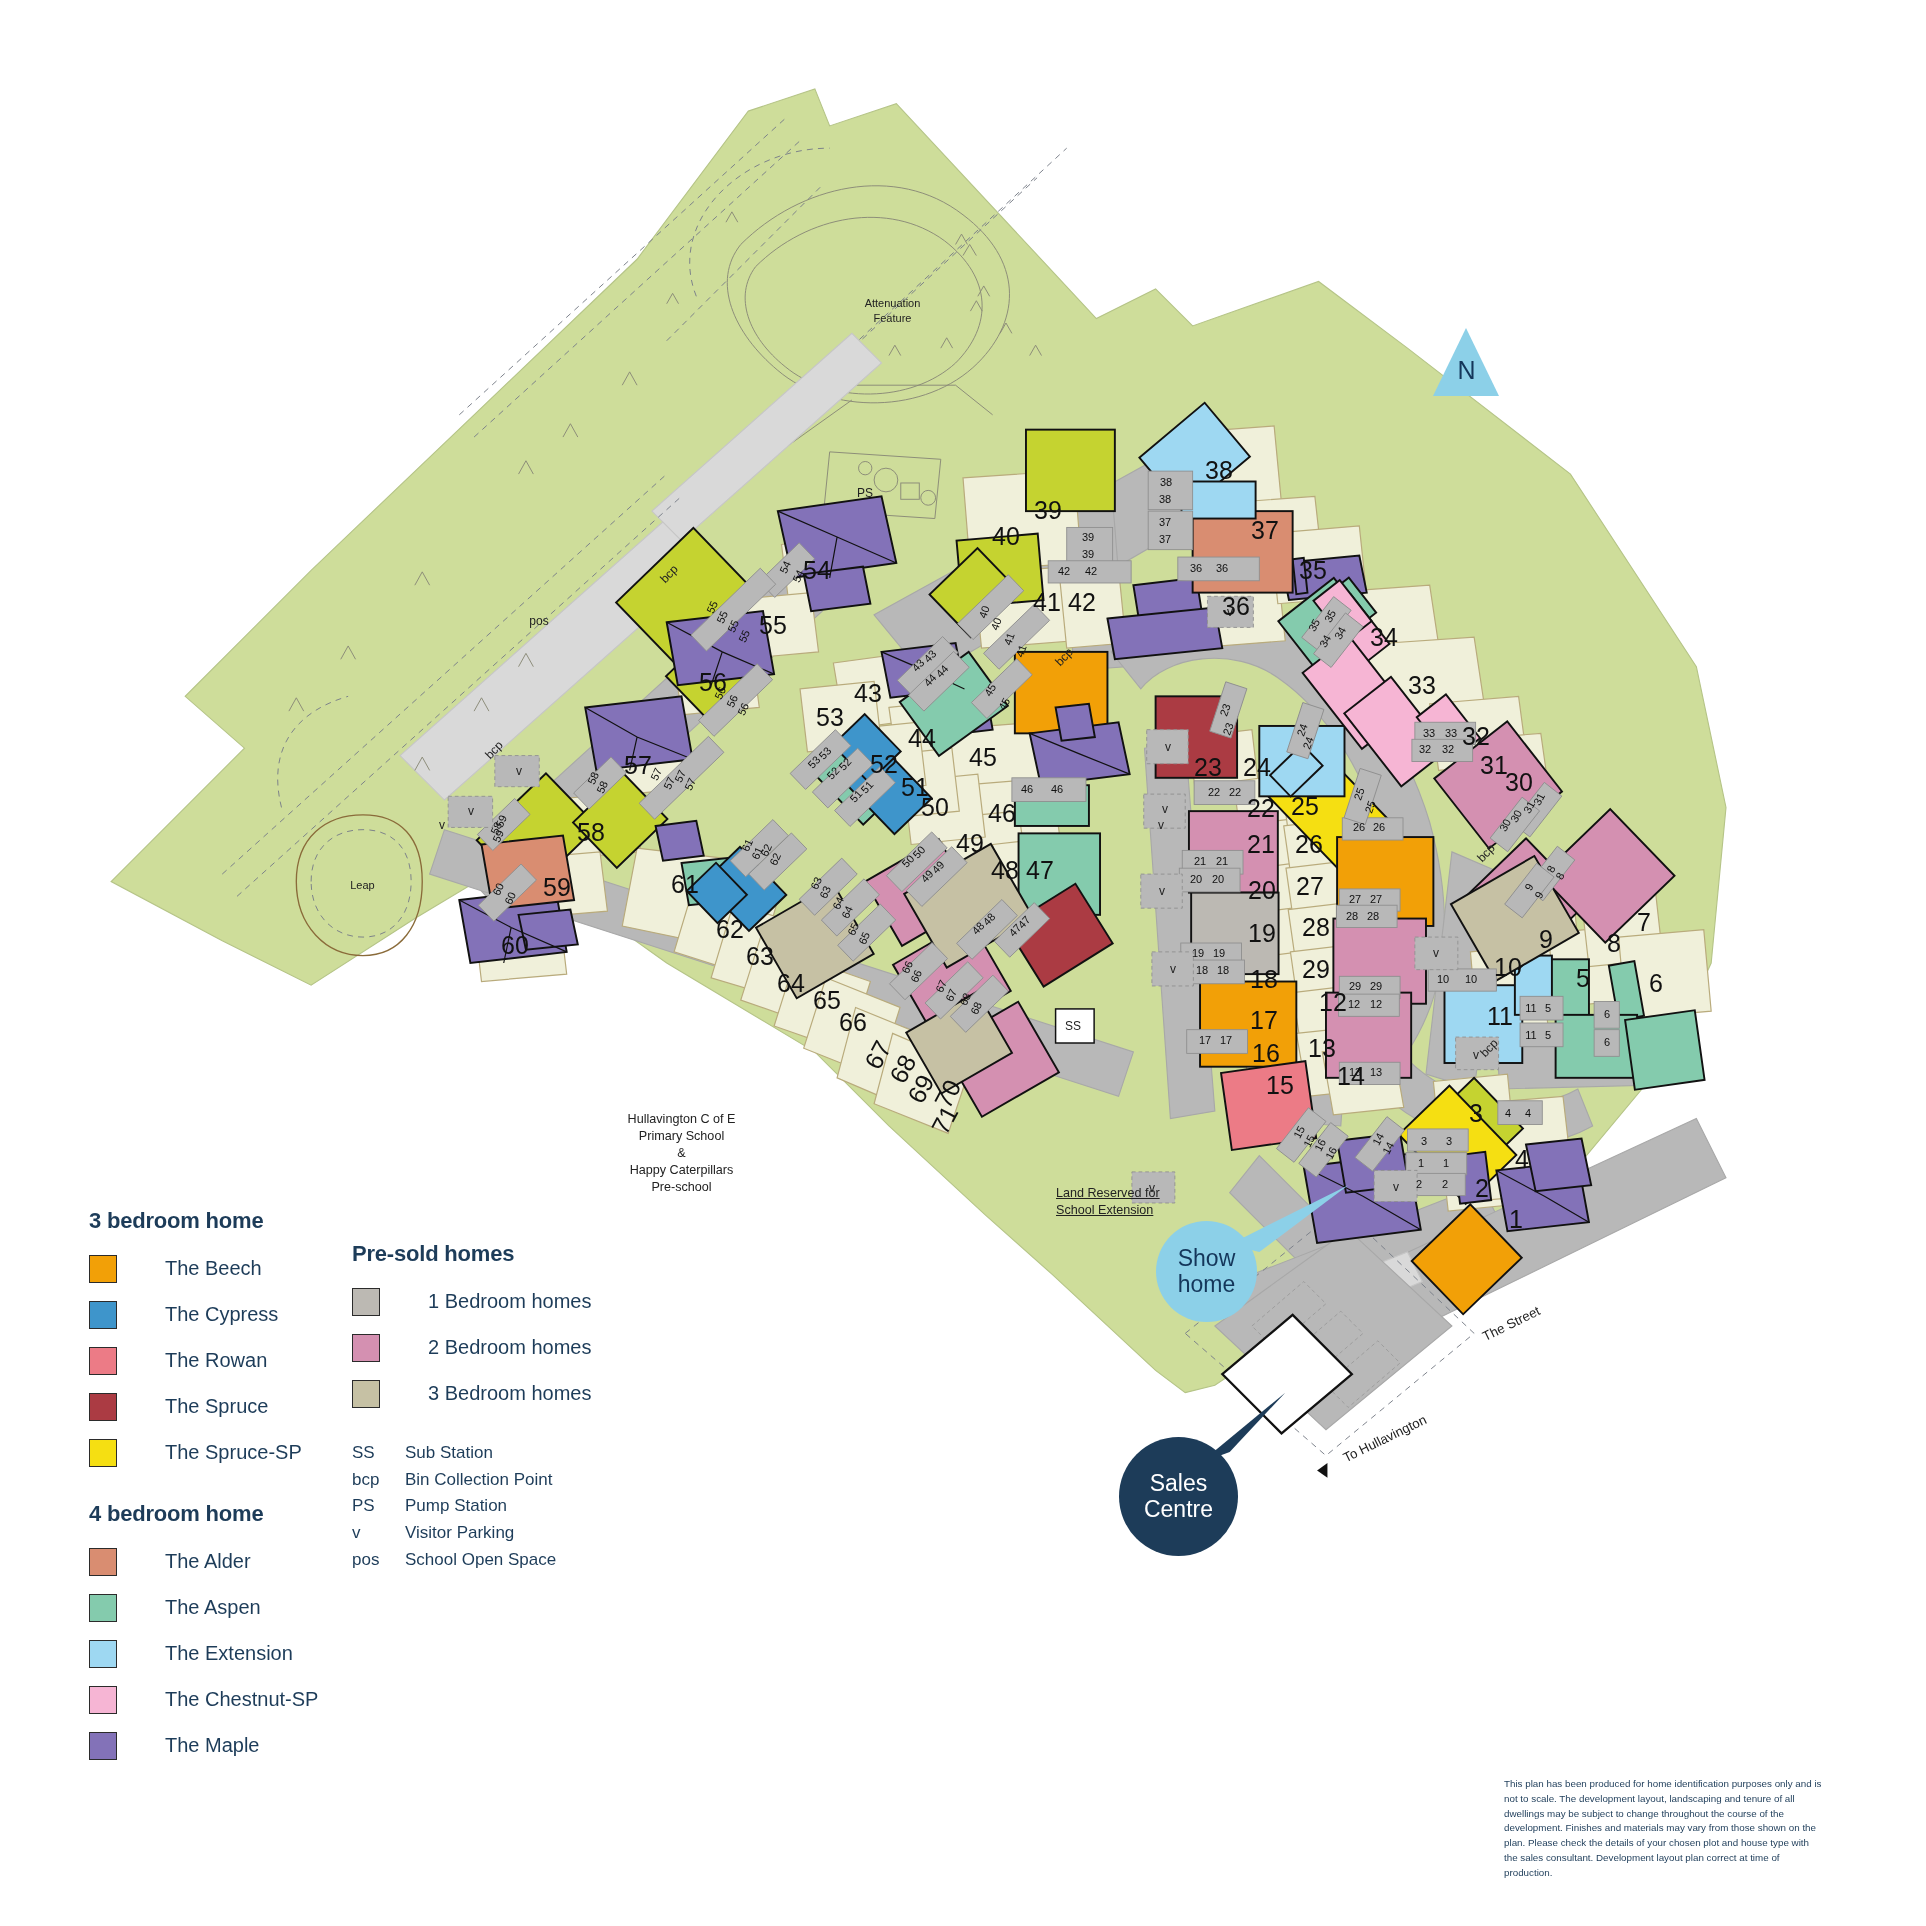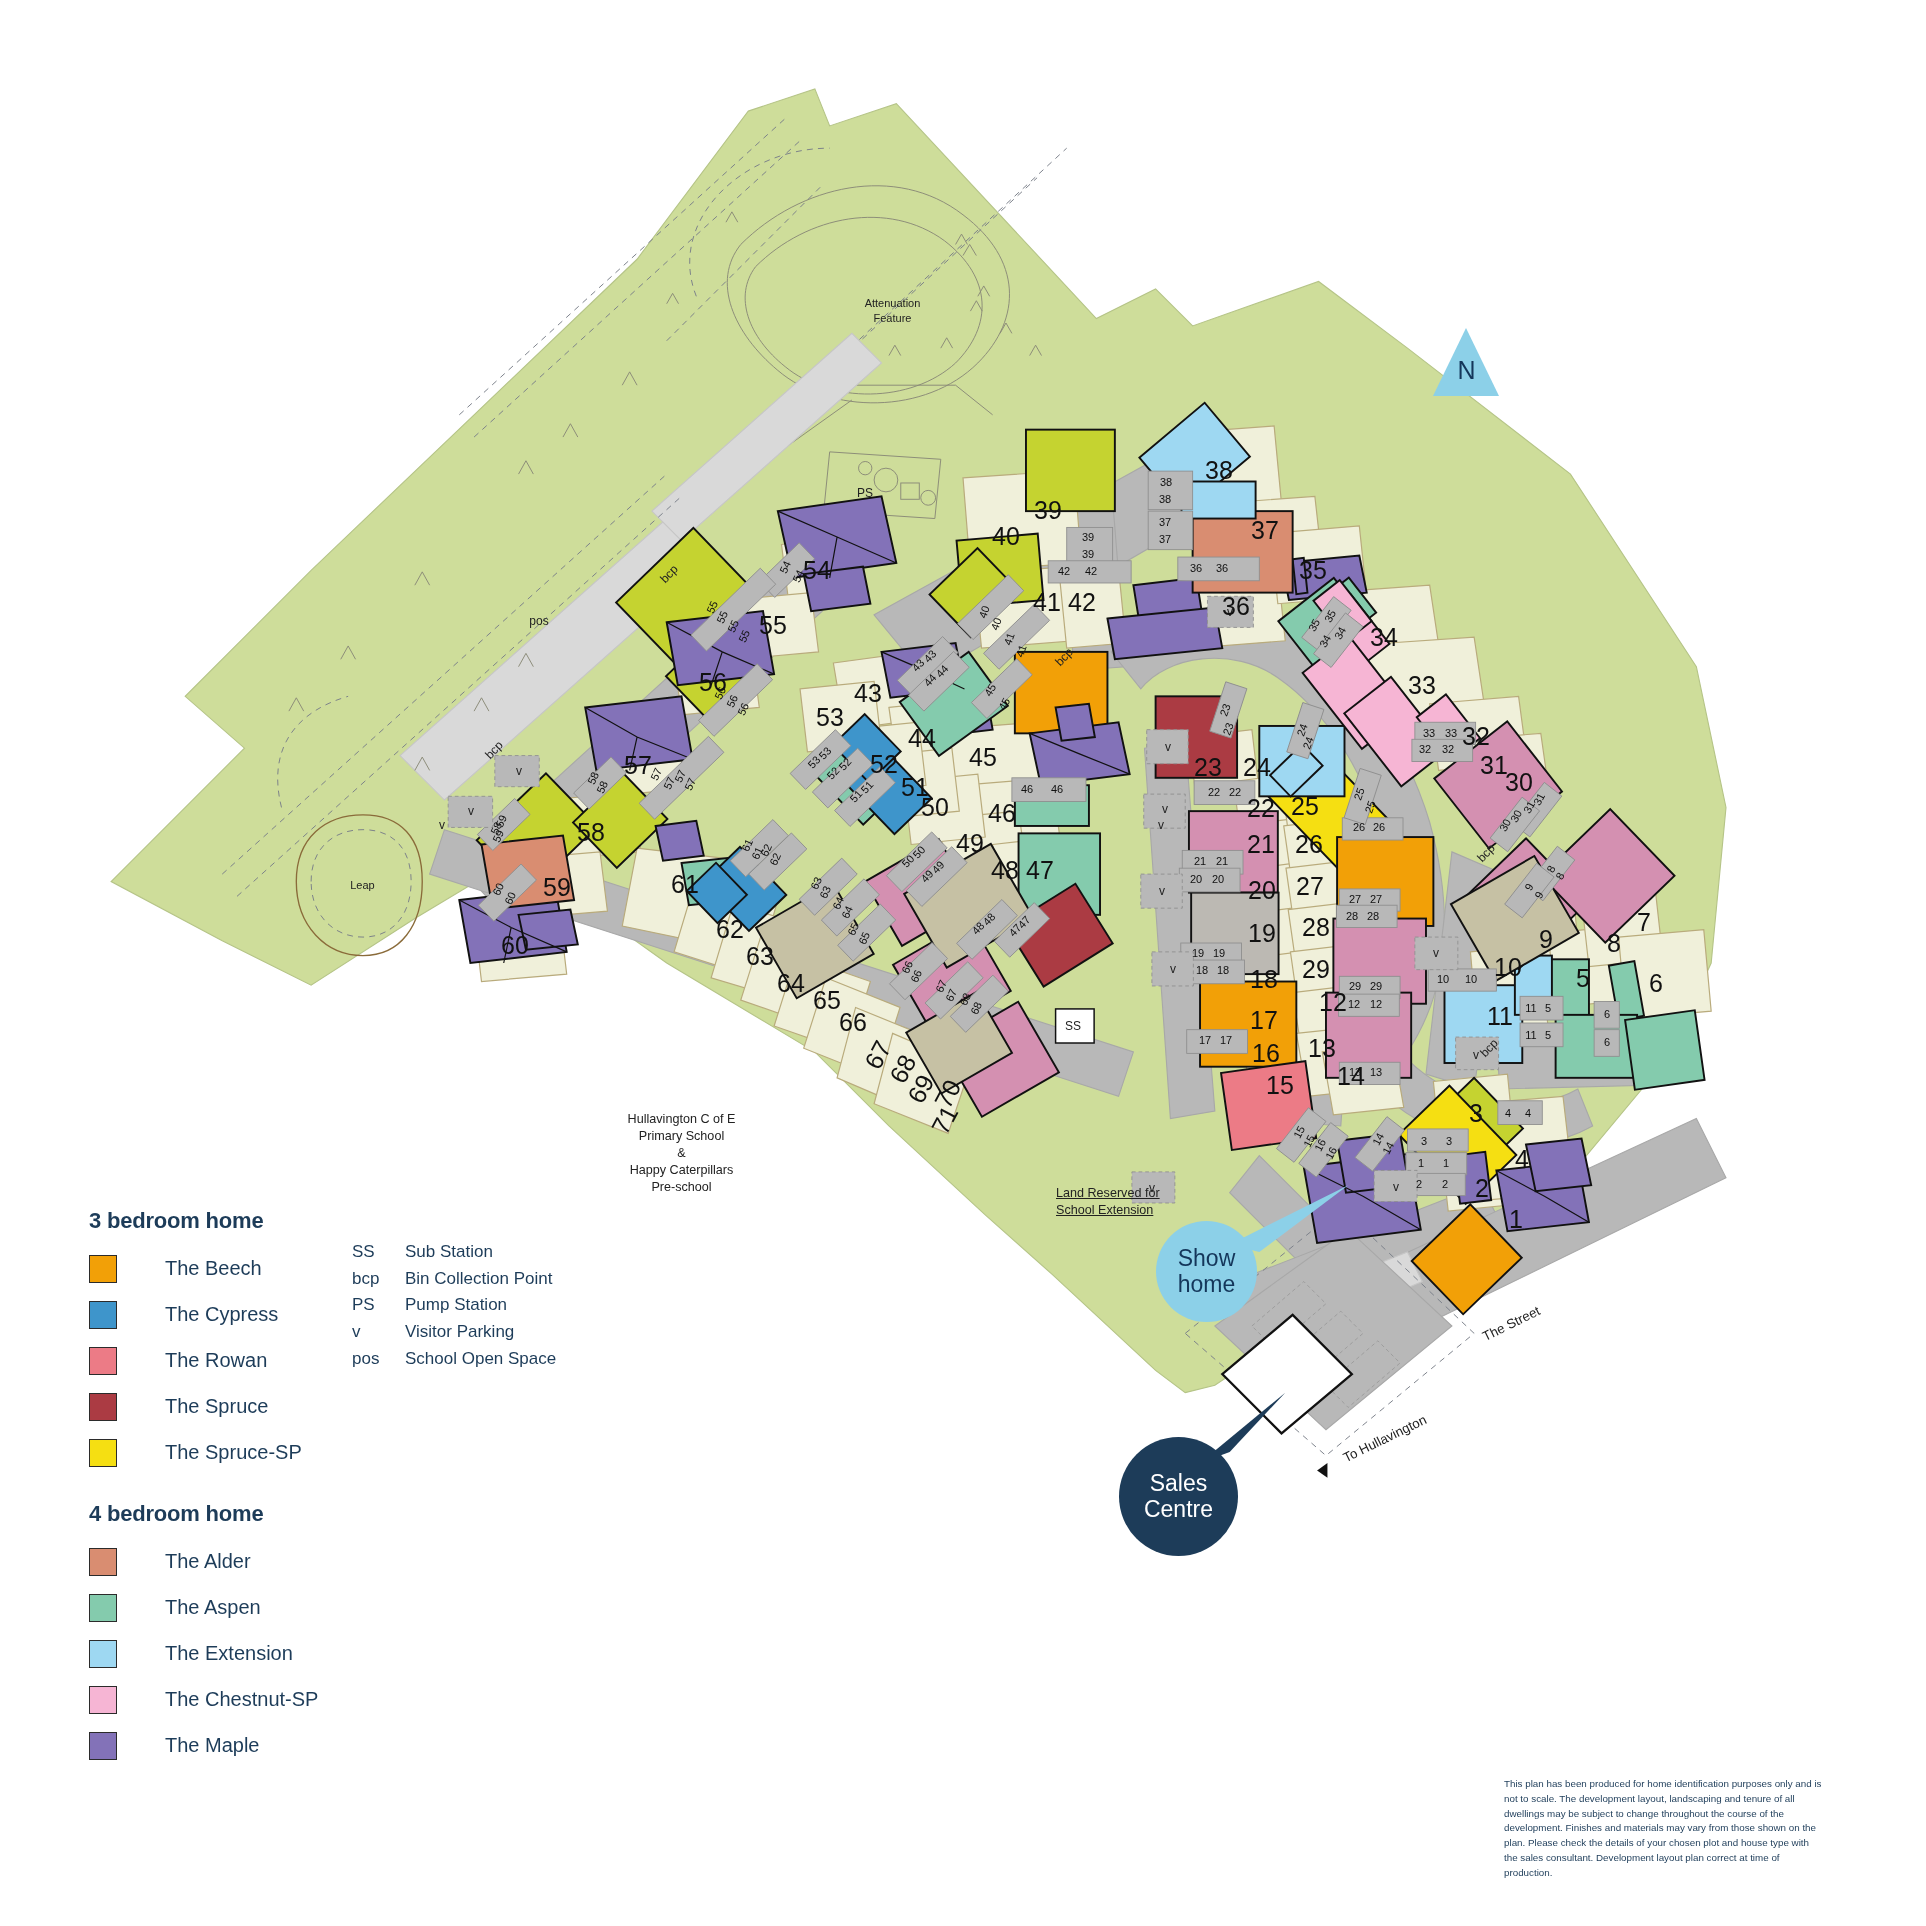--- a/index.html
+++ b/index.html
@@ -825,20 +825,35 @@
       <div class="legend-row">
         <span class="swatch" style="background:#8372b8"></span>
         <span class="legend-label">The Maple</span>
       </div>
     </div>
   </div>
 
   <div class="legend-col right">
 
 
+    <div>
+      <h2 class="legend-heading spaced">Pre-sold homes</h2>
+      <div class="legend-row">
+        <span class="swatch" style="background:#bcb9b3"></span>
+        <span class="legend-label">1 Bedroom homes</span>
+      </div>
+      <div class="legend-row">
+        <span class="swatch" style="background:#d490b1"></span>
+        <span class="legend-label">2 Bedroom homes</span>
+      </div>
+      <div class="legend-row">
+        <span class="swatch" style="background:#c6c1a4"></span>
+        <span class="legend-label">3 Bedroom homes</span>
+      </div>
+    </div>
 
     <div class="abbrev-block">
       <div class="abbrev-row">
         <span class="abbrev-key">SS</span>
         <span class="abbrev-val">Sub Station</span>
       </div>
       <div class="abbrev-row">
         <span class="abbrev-key">bcp</span>
         <span class="abbrev-val">Bin Collection Point</span>
       </div>

